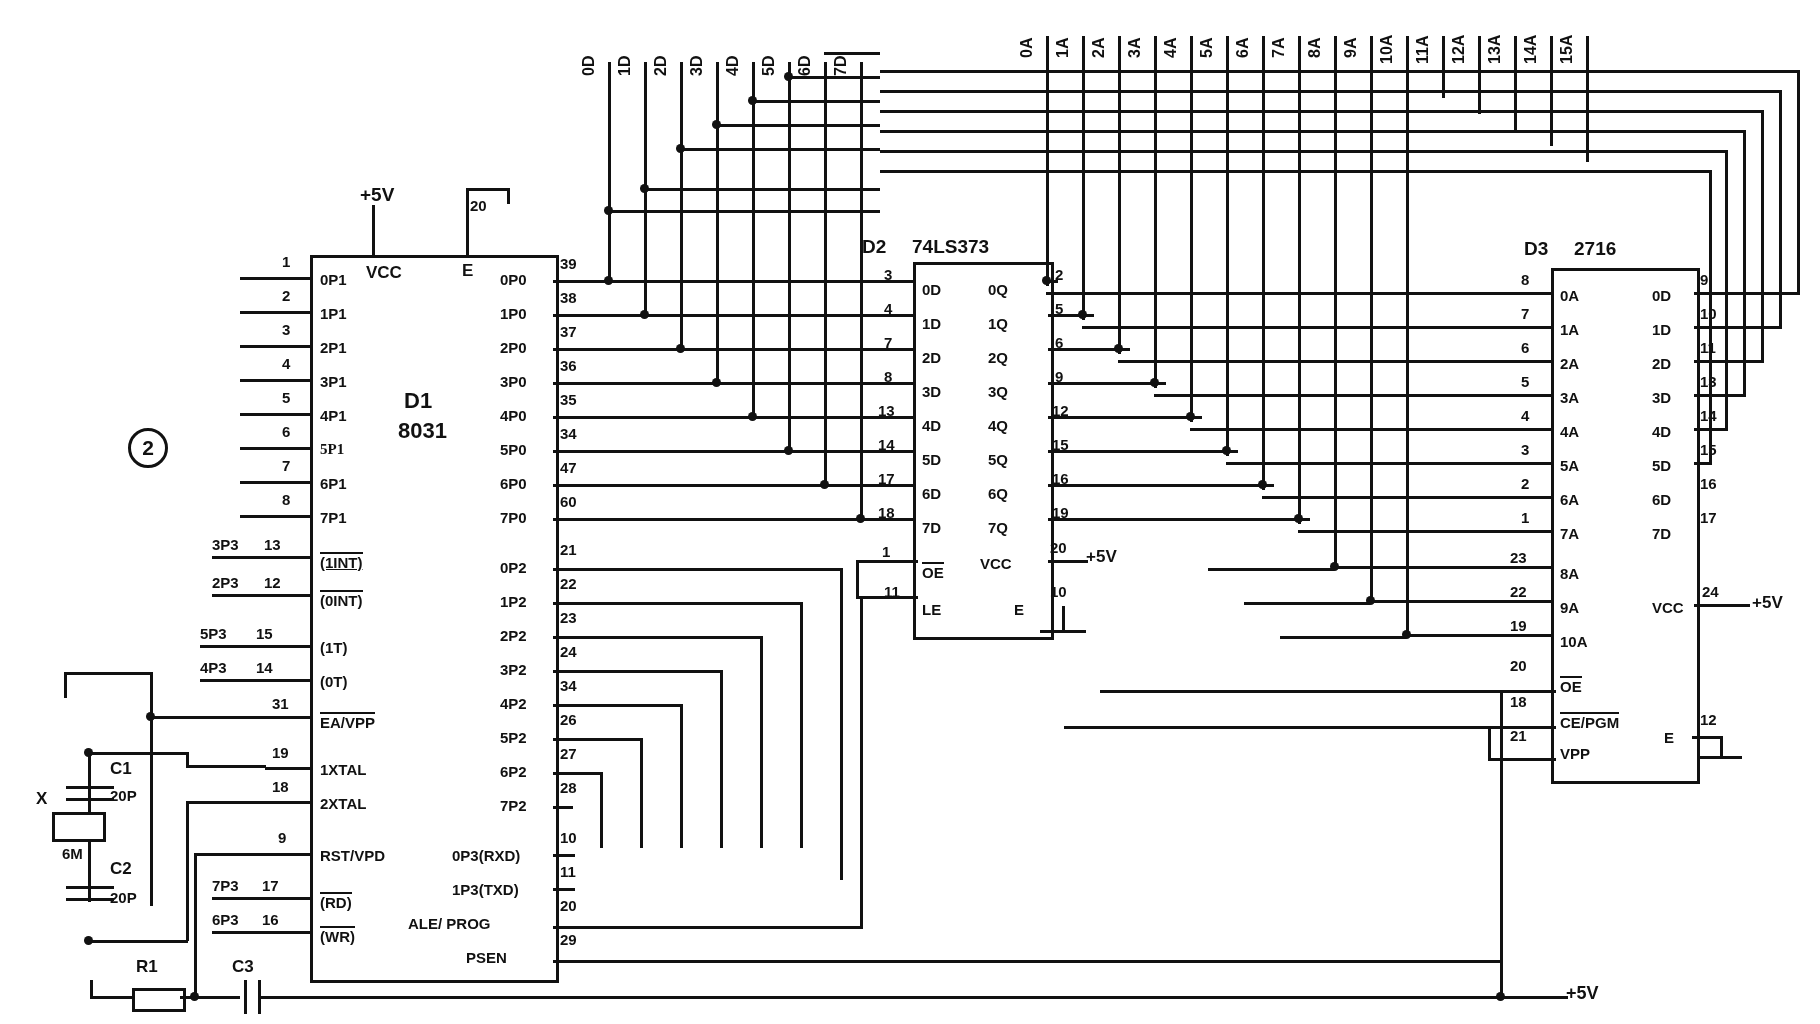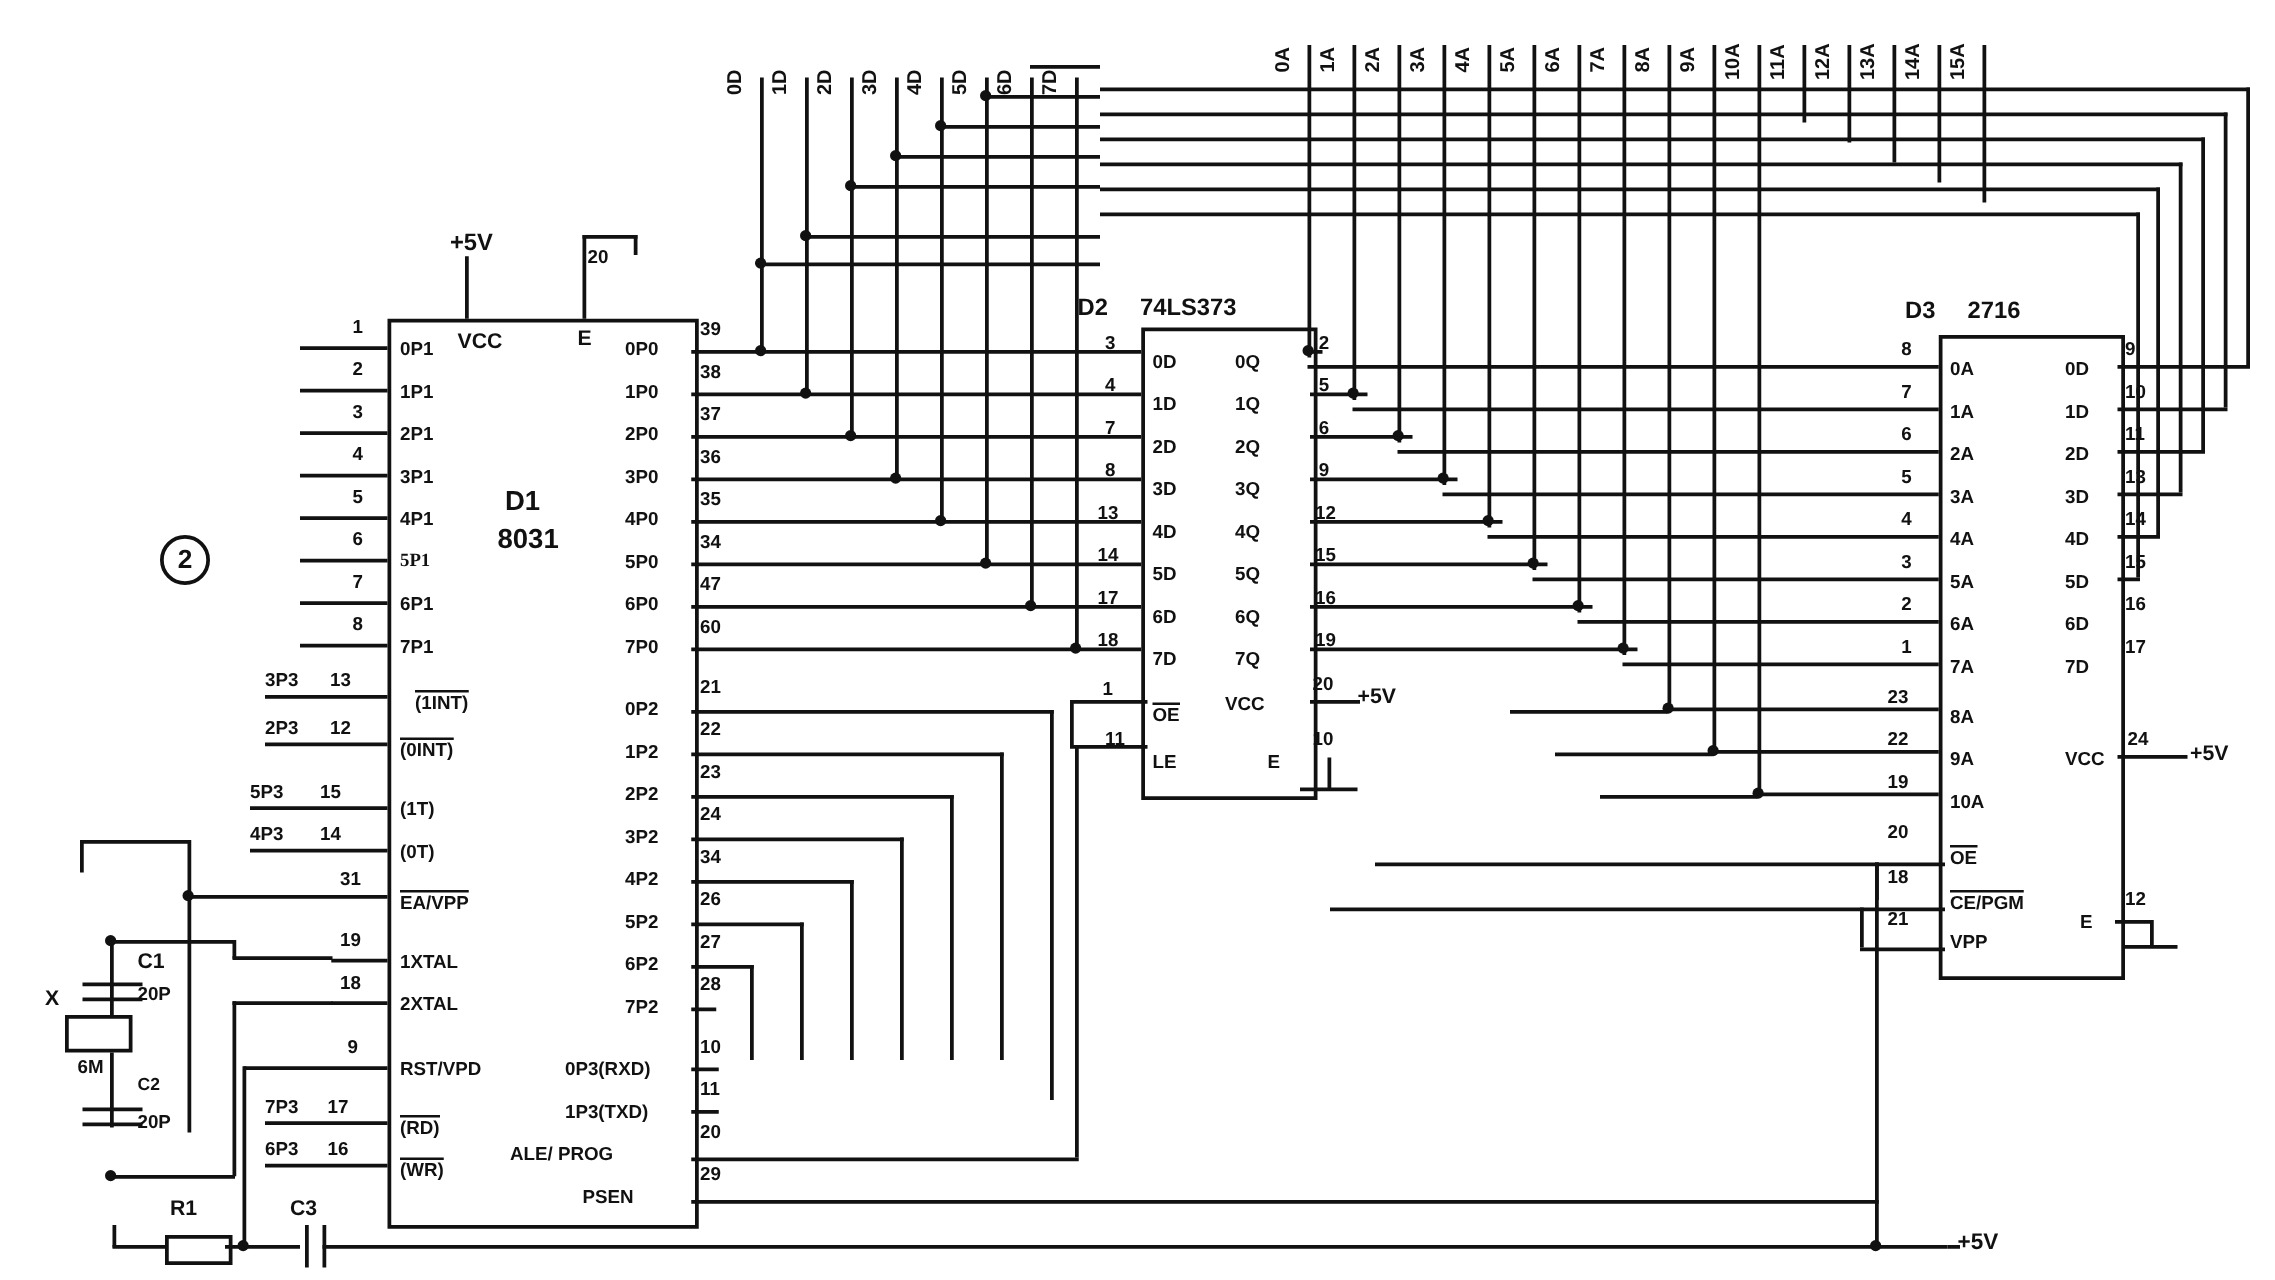--- a/index.html
+++ b/index.html
@@ -70,21 +70,21 @@
     <div class="wire h" style="left:240px;top:447px;width:70px;"></div>
 
     <div class="pin" style="left:320px;top:476px;">6P1</div>
     <div class="pnum" style="left:282px;top:458px;">7</div>
     <div class="wire h" style="left:240px;top:481px;width:70px;"></div>
 
     <div class="pin" style="left:320px;top:510px;">7P1</div>
     <div class="pnum" style="left:282px;top:492px;">8</div>
     <div class="wire h" style="left:240px;top:515px;width:70px;"></div>
 
-    <div class="pin ov" style="left:332px;top:552px;">(1INT)</div>
+    <div class="pin ov" style="left:320px;top:552px;text-decoration:underline;">(1INT)</div>
     <div class="pin" style="left:212px;top:537px;">3P3</div>
     <div class="pnum" style="left:264px;top:537px;">13</div>
     <div class="wire h" style="left:212px;top:556px;width:98px;"></div>
 
     <div class="pin ov" style="left:320px;top:590px;">(0INT)</div>
     <div class="pin" style="left:212px;top:575px;">2P3</div>
     <div class="pnum" style="left:264px;top:575px;">12</div>
     <div class="wire h" style="left:212px;top:594px;width:98px;"></div>
 
     <div class="pin" style="left:320px;top:640px;">(1T)</div>
@@ -505,21 +505,21 @@
     <div class="lbl" style="left:36px;top:790px;font-size:17px;">X</div>
     <div class="lbl" style="left:62px;top:846px;font-size:15px;">6M</div>
 
     <div class="wire h" style="left:66px;top:786px;width:48px;"></div>
     <div class="wire h" style="left:66px;top:798px;width:48px;"></div>
     <div class="lbl" style="left:110px;top:760px;font-size:17px;">C1</div>
     <div class="lbl" style="left:110px;top:788px;font-size:15px;">20P</div>
 
     <div class="wire h" style="left:66px;top:886px;width:48px;"></div>
     <div class="wire h" style="left:66px;top:898px;width:48px;"></div>
-    <div class="lbl" style="left:110px;top:860px;font-size:14px;">C2</div>
+    <div class="lbl" style="left:110px;top:860px;font-size:17px;">C2</div>
     <div class="lbl" style="left:110px;top:890px;font-size:15px;">20P</div>
 
     <div class="wire h" style="left:88px;top:752px;width:100px;"></div>
     <div class="wire v" style="left:186px;top:752px;height:15px;"></div>
     <div class="wire h" style="left:186px;top:765px;width:80px;"></div>
     <div class="wire h" style="left:88px;top:940px;width:100px;"></div>
     <div class="wire v" style="left:186px;top:801px;height:140px;"></div>
     <div class="wire h" style="left:186px;top:801px;width:80px;"></div>
     <div class="dot" style="left:84px;top:748px;"></div>
     <div class="dot" style="left:84px;top:936px;"></div>

